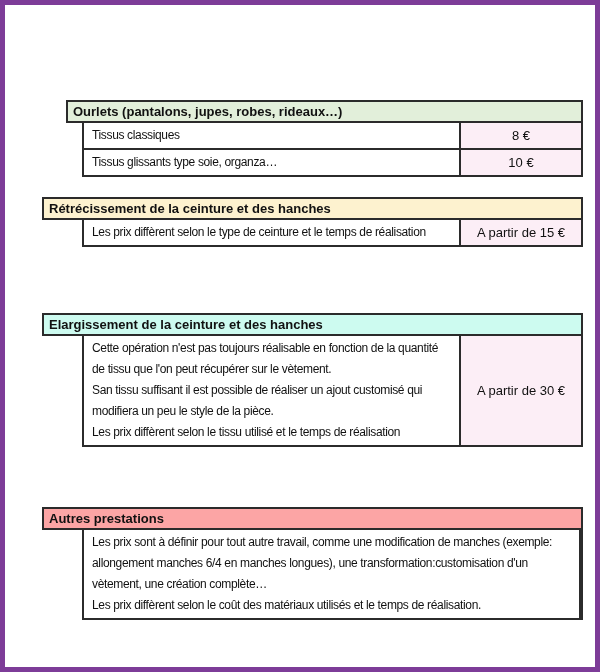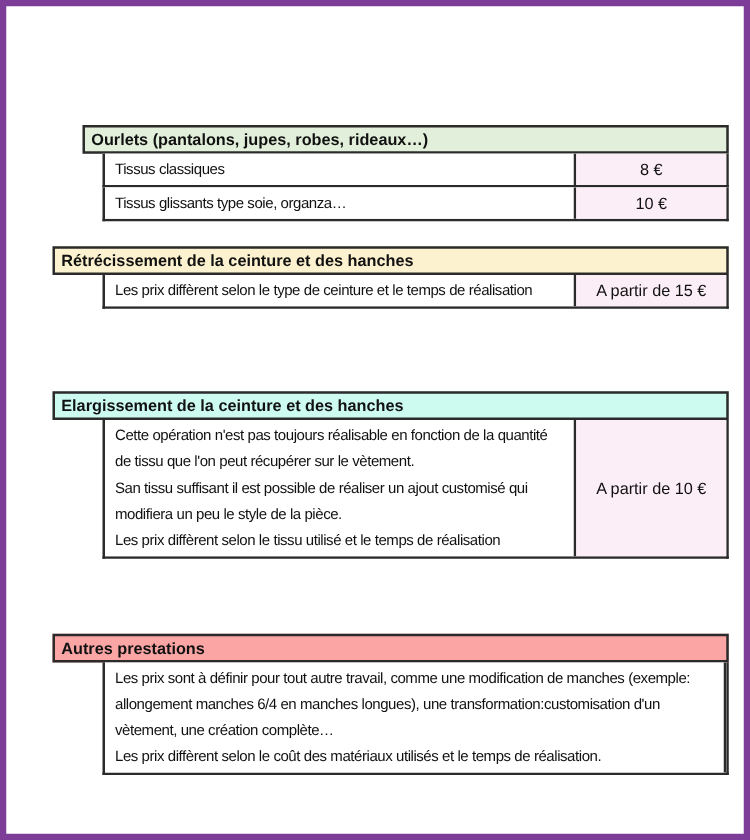--- a/index.html
+++ b/index.html
@@ -108,21 +108,21 @@
     </div>
   </section>
 
   <section class="price-table s3">
     <div class="sec-header" style="background-color: rgb(205, 251, 240);">Elargissement de la ceinture et des hanches</div>
     <div class="sec-body">
       <div class="sec-row">
         <div class="desc">Cette opération n'est pas toujours réalisable en fonction de la quantité de tissu que l'on peut récupérer sur le vètement.
 San tissu suffisant il est possible de réaliser un ajout customisé qui modifiera un peu le style de la pièce.
 Les prix diffèrent selon le tissu utilisé et le temps de réalisation</div>
-        <div class="price">A partir de 10 €</div>
+        <div class="price">A partir de 30 €</div>
       </div>
     </div>
   </section>
 
   <section class="price-table s4">
     <div class="sec-header" style="background-color: #fca5a5;">Autres prestations</div>
     <div class="sec-body">
       <div class="sec-row">
         <div class="desc">Les prix sont à définir pour tout autre travail, comme une modification de manches (exemple: allongement manches 6/4 en manches longues), une transformation:customisation d'un vètement, une création complète…
 Les prix diffèrent selon le coût des matériaux utilisés et le temps de réalisation.</div>

